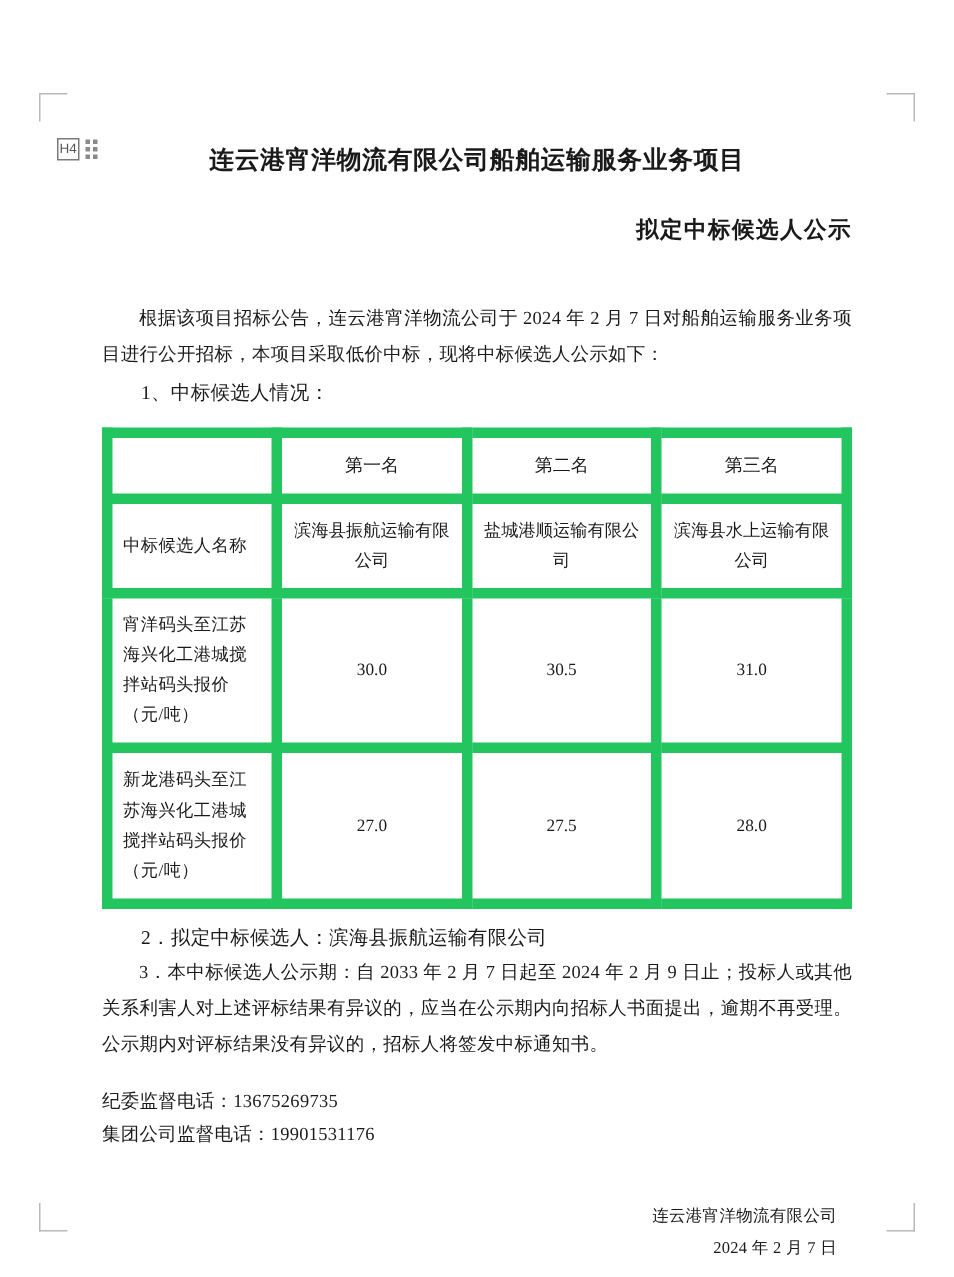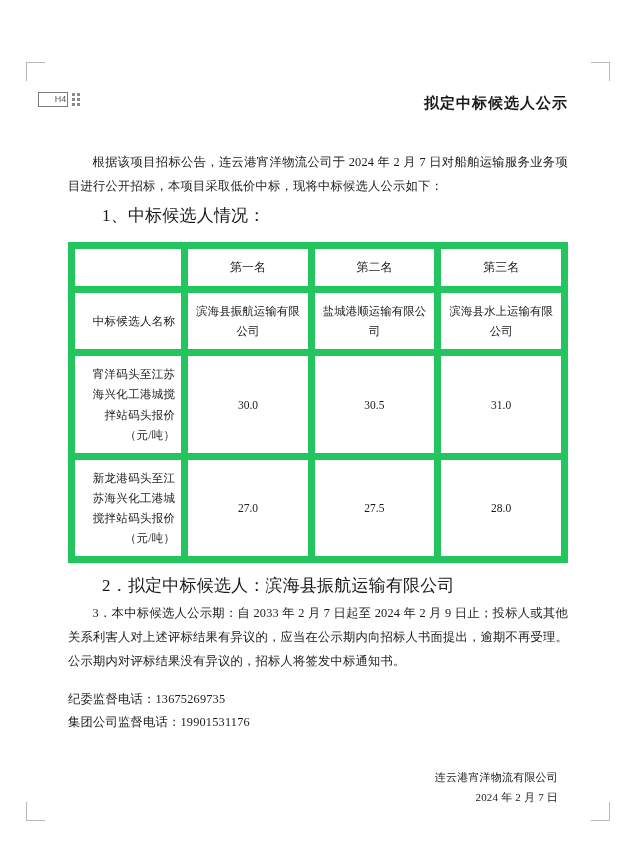--- a/index.html
+++ b/index.html
@@ -40,21 +40,20 @@
   }
   .pm-box {
     width: 13px;
     height: 13px;
     border: 1px solid #7a7a7a;
     color: #555;
     font-size: 9px;
     line-height: 13px;
     text-align: center;
     font-family: "Liberation Sans", sans-serif;
-    padding-left: 15px;
   }
   .pm-dots {
     display: grid;
     grid-template-columns: repeat(2, 3px);
     grid-template-rows: repeat(3, 3px);
     gap: 2px;
   }
   .pm-dots i {
     display: block;
     width: 3px;
@@ -107,31 +106,31 @@
     font-weight: normal;
     padding: 8px 6px;
     text-align: center;
     vertical-align: middle;
     line-height: 1.75;
   }
   table.bid-table th {
     font-size: 12px;
   }
   table.bid-table td.rowhead {
-    text-align: right;
+    text-align: left;
     padding-left: 7px;
     letter-spacing: 0.3px;
   }
   col.c1 { width: 23%; }
   col.c2 { width: 25.6%; }
   col.c3 { width: 25.7%; }
   col.c4 { width: 25.7%; }
 
   .list-line {
-    font-size: 17px;
+    font-size: 13px;
     line-height: 1.95;
     text-indent: 2em;
     margin: 0;
     letter-spacing: 0.2px;
   }
 
   .contact-block {
     margin-top: 14px;
     font-size: 12.3px;
     line-height: 1.8;
@@ -162,20 +161,21 @@
       <i></i>
       <i></i>
       <i></i>
       <i></i>
       <i></i>
   </span>
 </div>
 
 <div class="sheet">
 
+  <h1 class="doc-title">连云港宵洋物流有限公司船舶运输服务业务项目</h1>
   <h2 class="doc-subtitle">拟定中标候选人公示</h2>
 
   <p class="para first">根据该项目招标公告，连云港宵洋物流公司于 2024 年 2 月 7 日对船舶运输服务业务项目进行公开招标，本项目采取低价中标，现将中标候选人公示如下：</p>
   <p class="list-line">1、中标候选人情况：</p>
 
   <table class="bid-table">
     <colgroup>
       <col class="c1">
         <col class="c2">
         <col class="c3">

